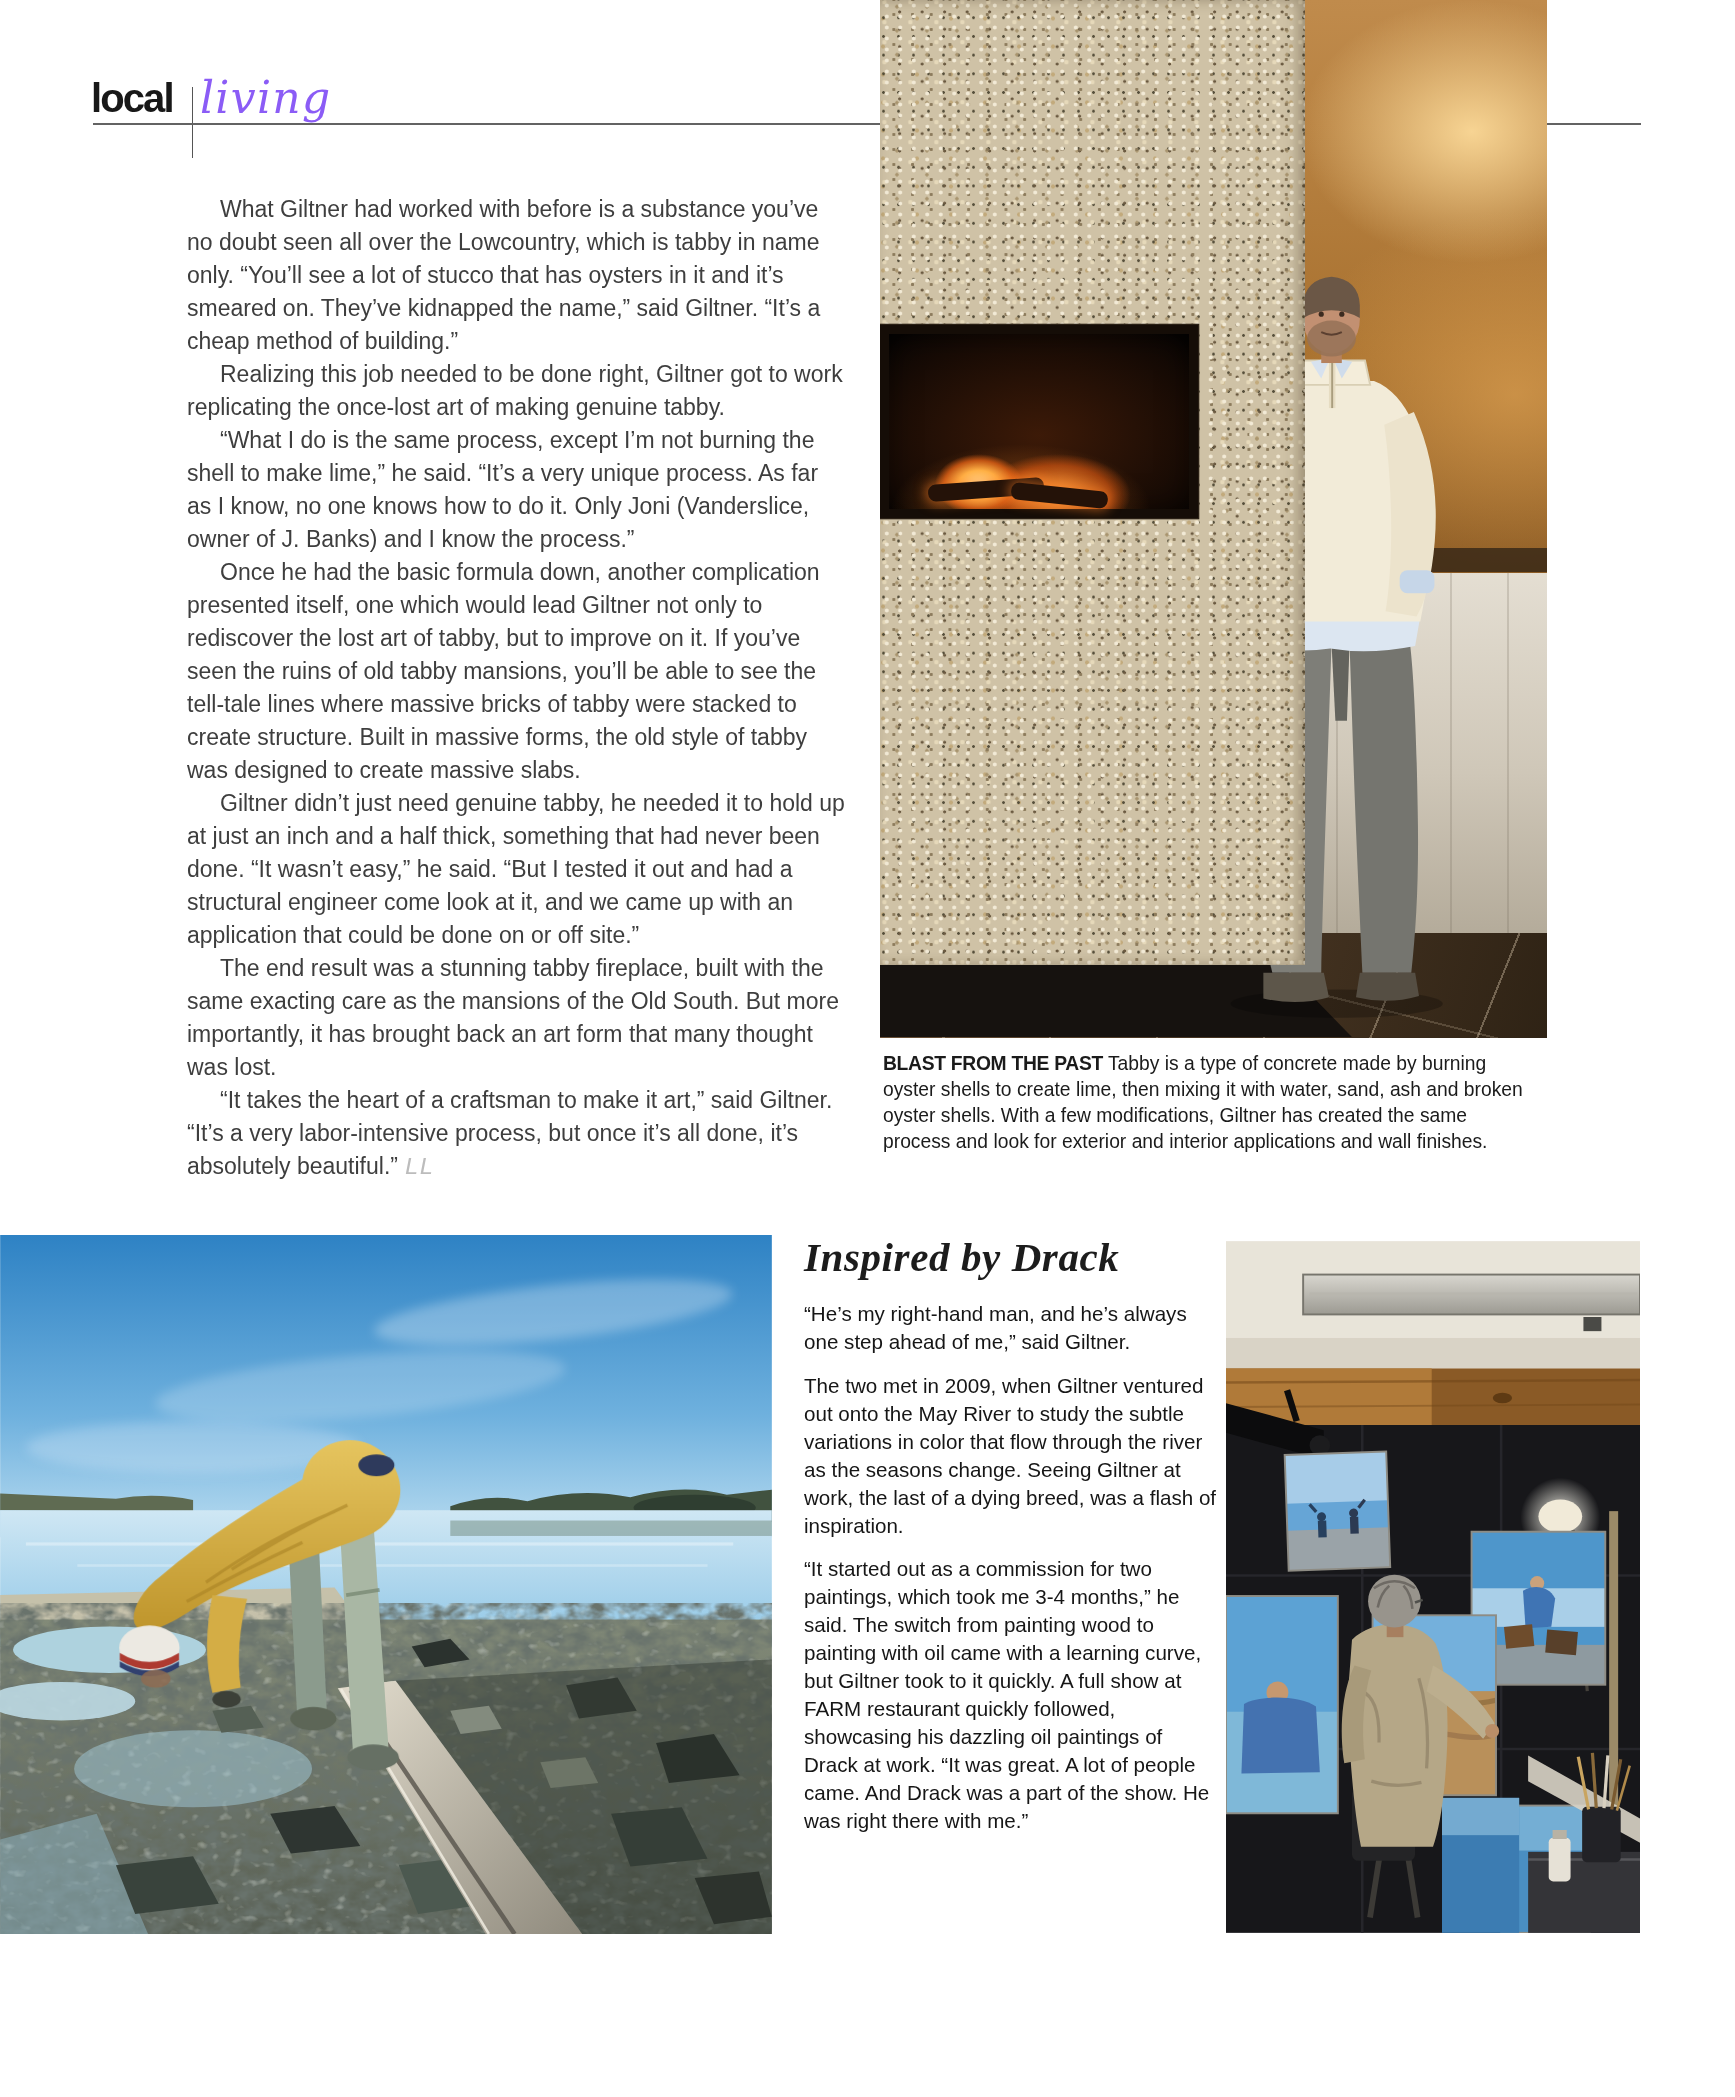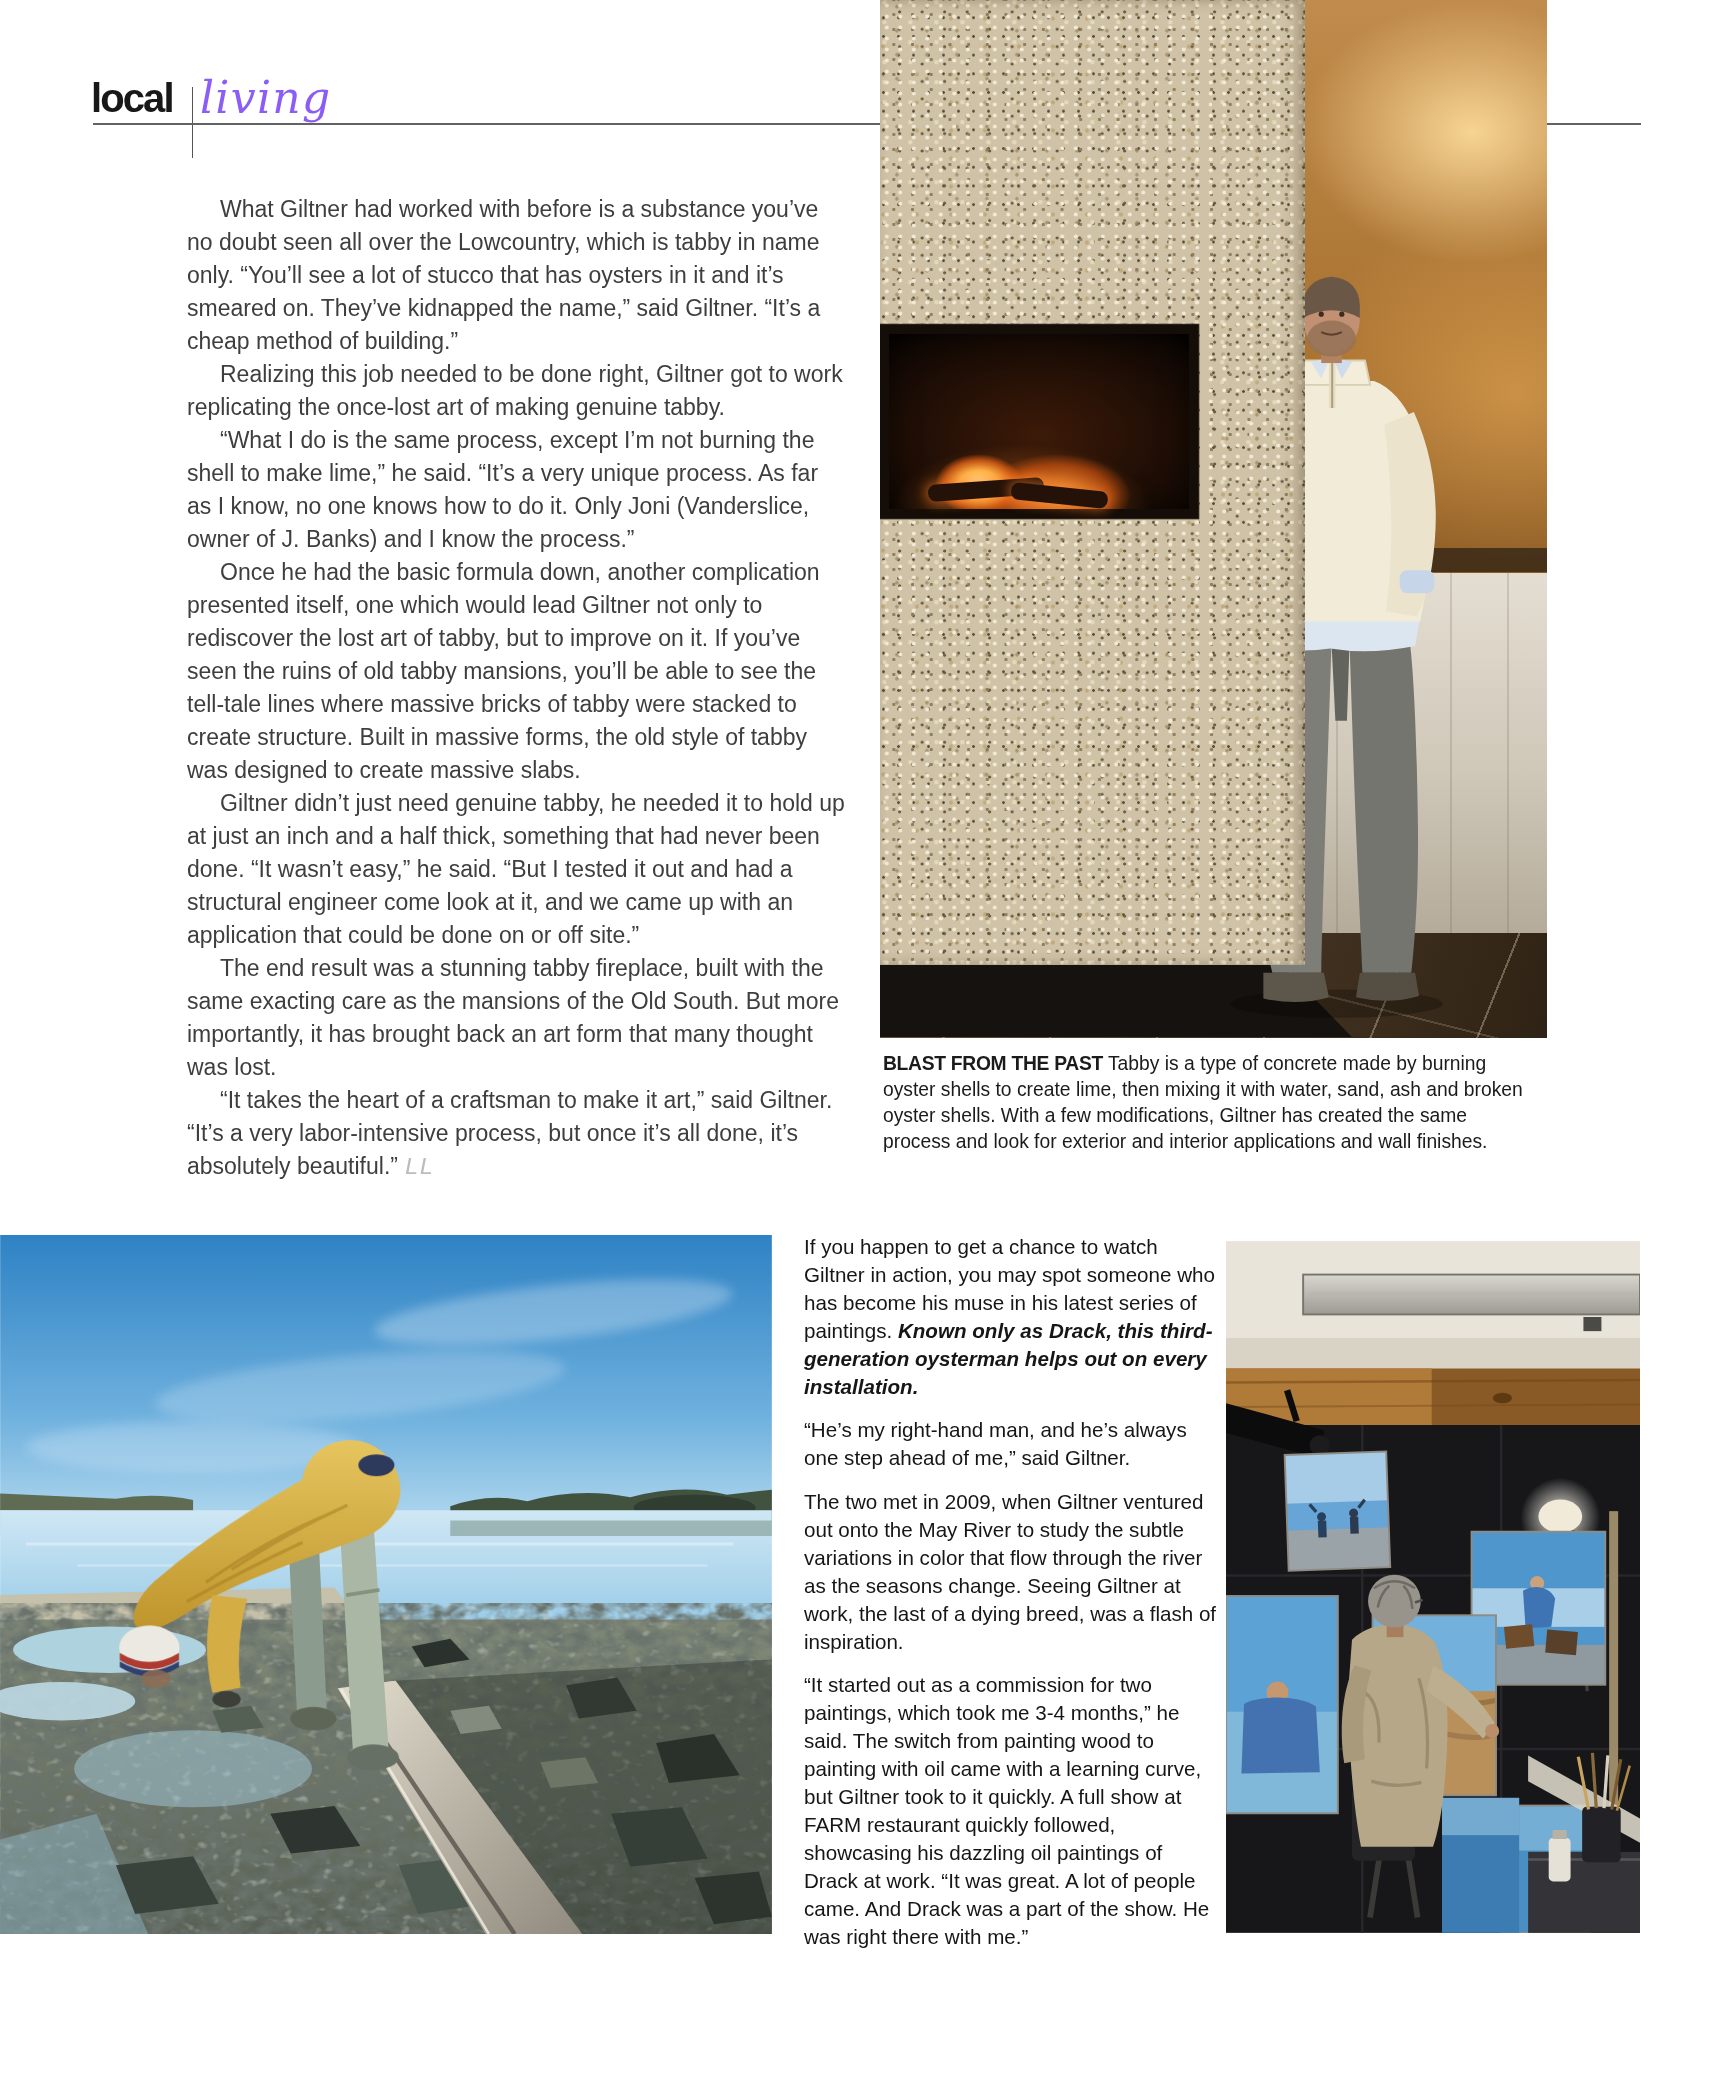--- a/index.html
+++ b/index.html
@@ -247,21 +247,21 @@
       <path d="M330 560 C320 610 318 662 330 712 L374 704 C368 660 372 610 384 566 Z" fill="#d4ad45"></path>
       <ellipse cx="352" cy="722" rx="22" ry="13" fill="#3c4038"></ellipse>
       <ellipse cx="232" cy="642" rx="47" ry="35" fill="#ece9e2"></ellipse>
       <path d="M186 650 Q232 678 278 650 L278 661 Q232 689 186 661 Z" fill="#ae3a30"></path>
       <path d="M186 663 Q232 691 278 663 L278 672 Q232 700 186 672 Z" fill="#31406f"></path>
       <ellipse cx="242" cy="690" rx="23" ry="14" fill="#8d6b52" opacity="0.85"></ellipse>
     </svg>
   </figure>
 
   <aside class="sidebar">
-    <p><span>If you happen to get a chance to watch Giltner in action, you may spot someone who has become his muse in his latest series of paintings. </span><span class="bold-run">Known only as Drack, this third-generation oysterman helps out on every installation.</span></p>
+    <h2>Inspired by Drack</h2>
     <p>“He’s my right-hand man, and he’s always one step ahead of me,” said Giltner.</p>
     <p>The two met in 2009, when Giltner ventured out onto the May River to study the subtle variations in color that flow through the river as the seasons change. Seeing Giltner at work, the last of a dying breed, was a flash of inspiration.</p>
     <p>“It started out as a commission for two paintings, which took me 3-4 months,” he said. The switch from painting wood to painting with oil came with a learning curve, but Giltner took to it quickly. A full show at FARM restaurant quickly followed, showcasing his dazzling oil paintings of Drack at work. “It was great. A lot of people came. And Drack was a part of the show. He was right there with me.”</p>
   </aside>
 
   <figure class="photo-studio">
     <svg viewBox="0 0 644 1076" width="414" height="692">
       <defs>
         <linearGradient id="fixG" x1="0" y1="0" x2="0" y2="1">
           <stop offset="0" stop-color="#d8d6cf"></stop>

